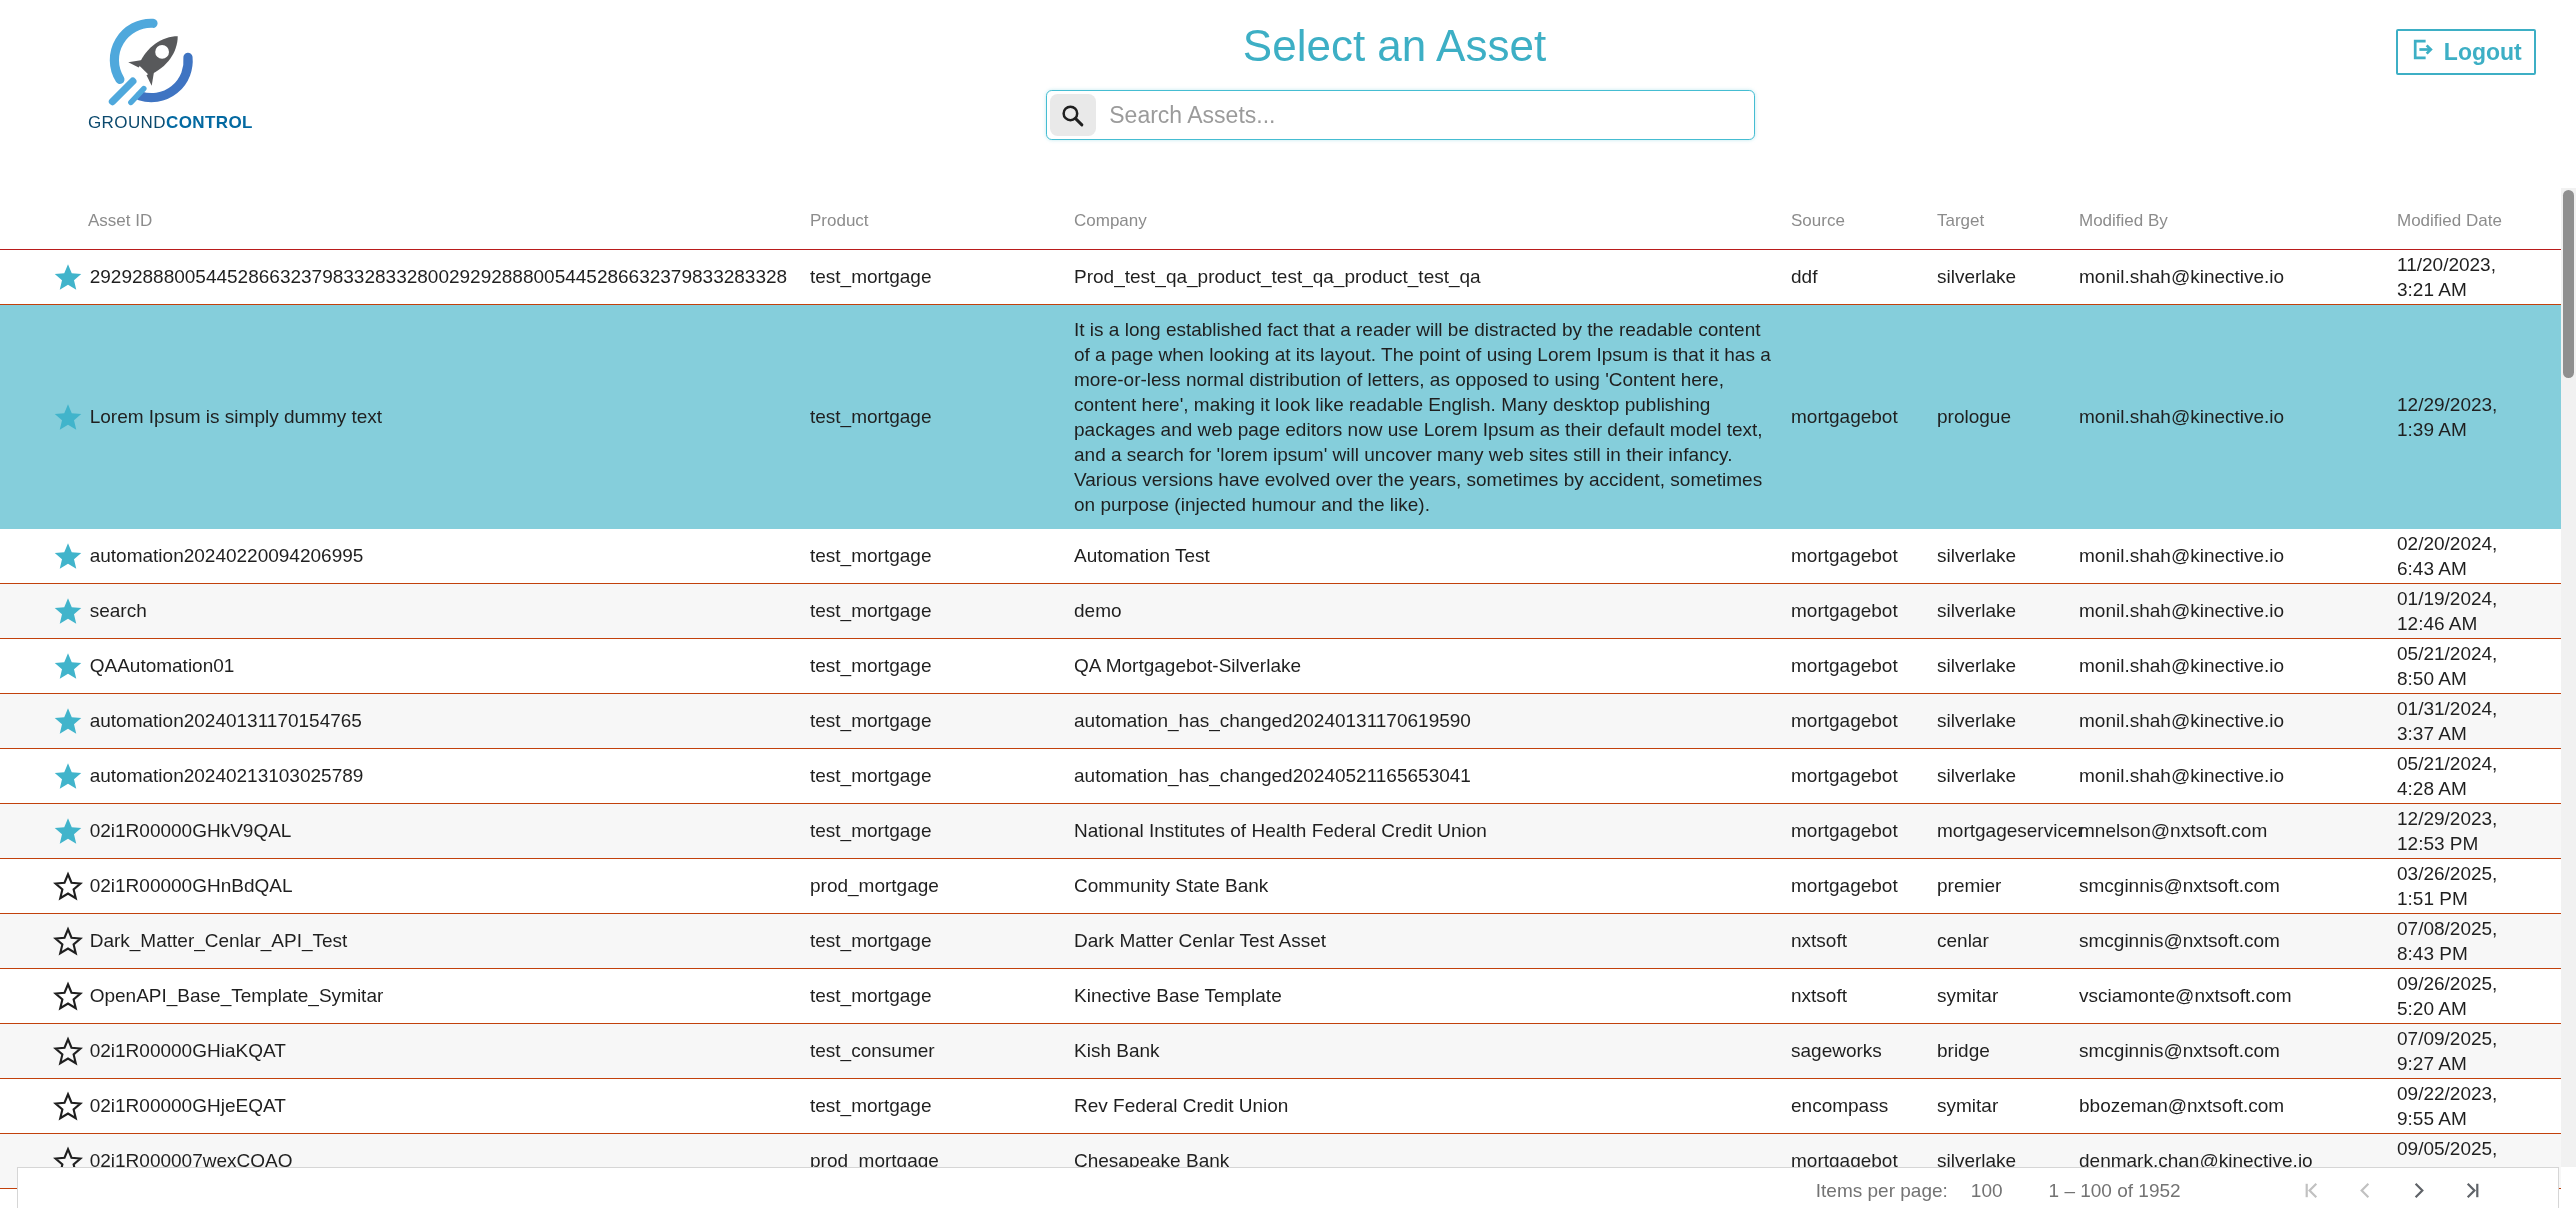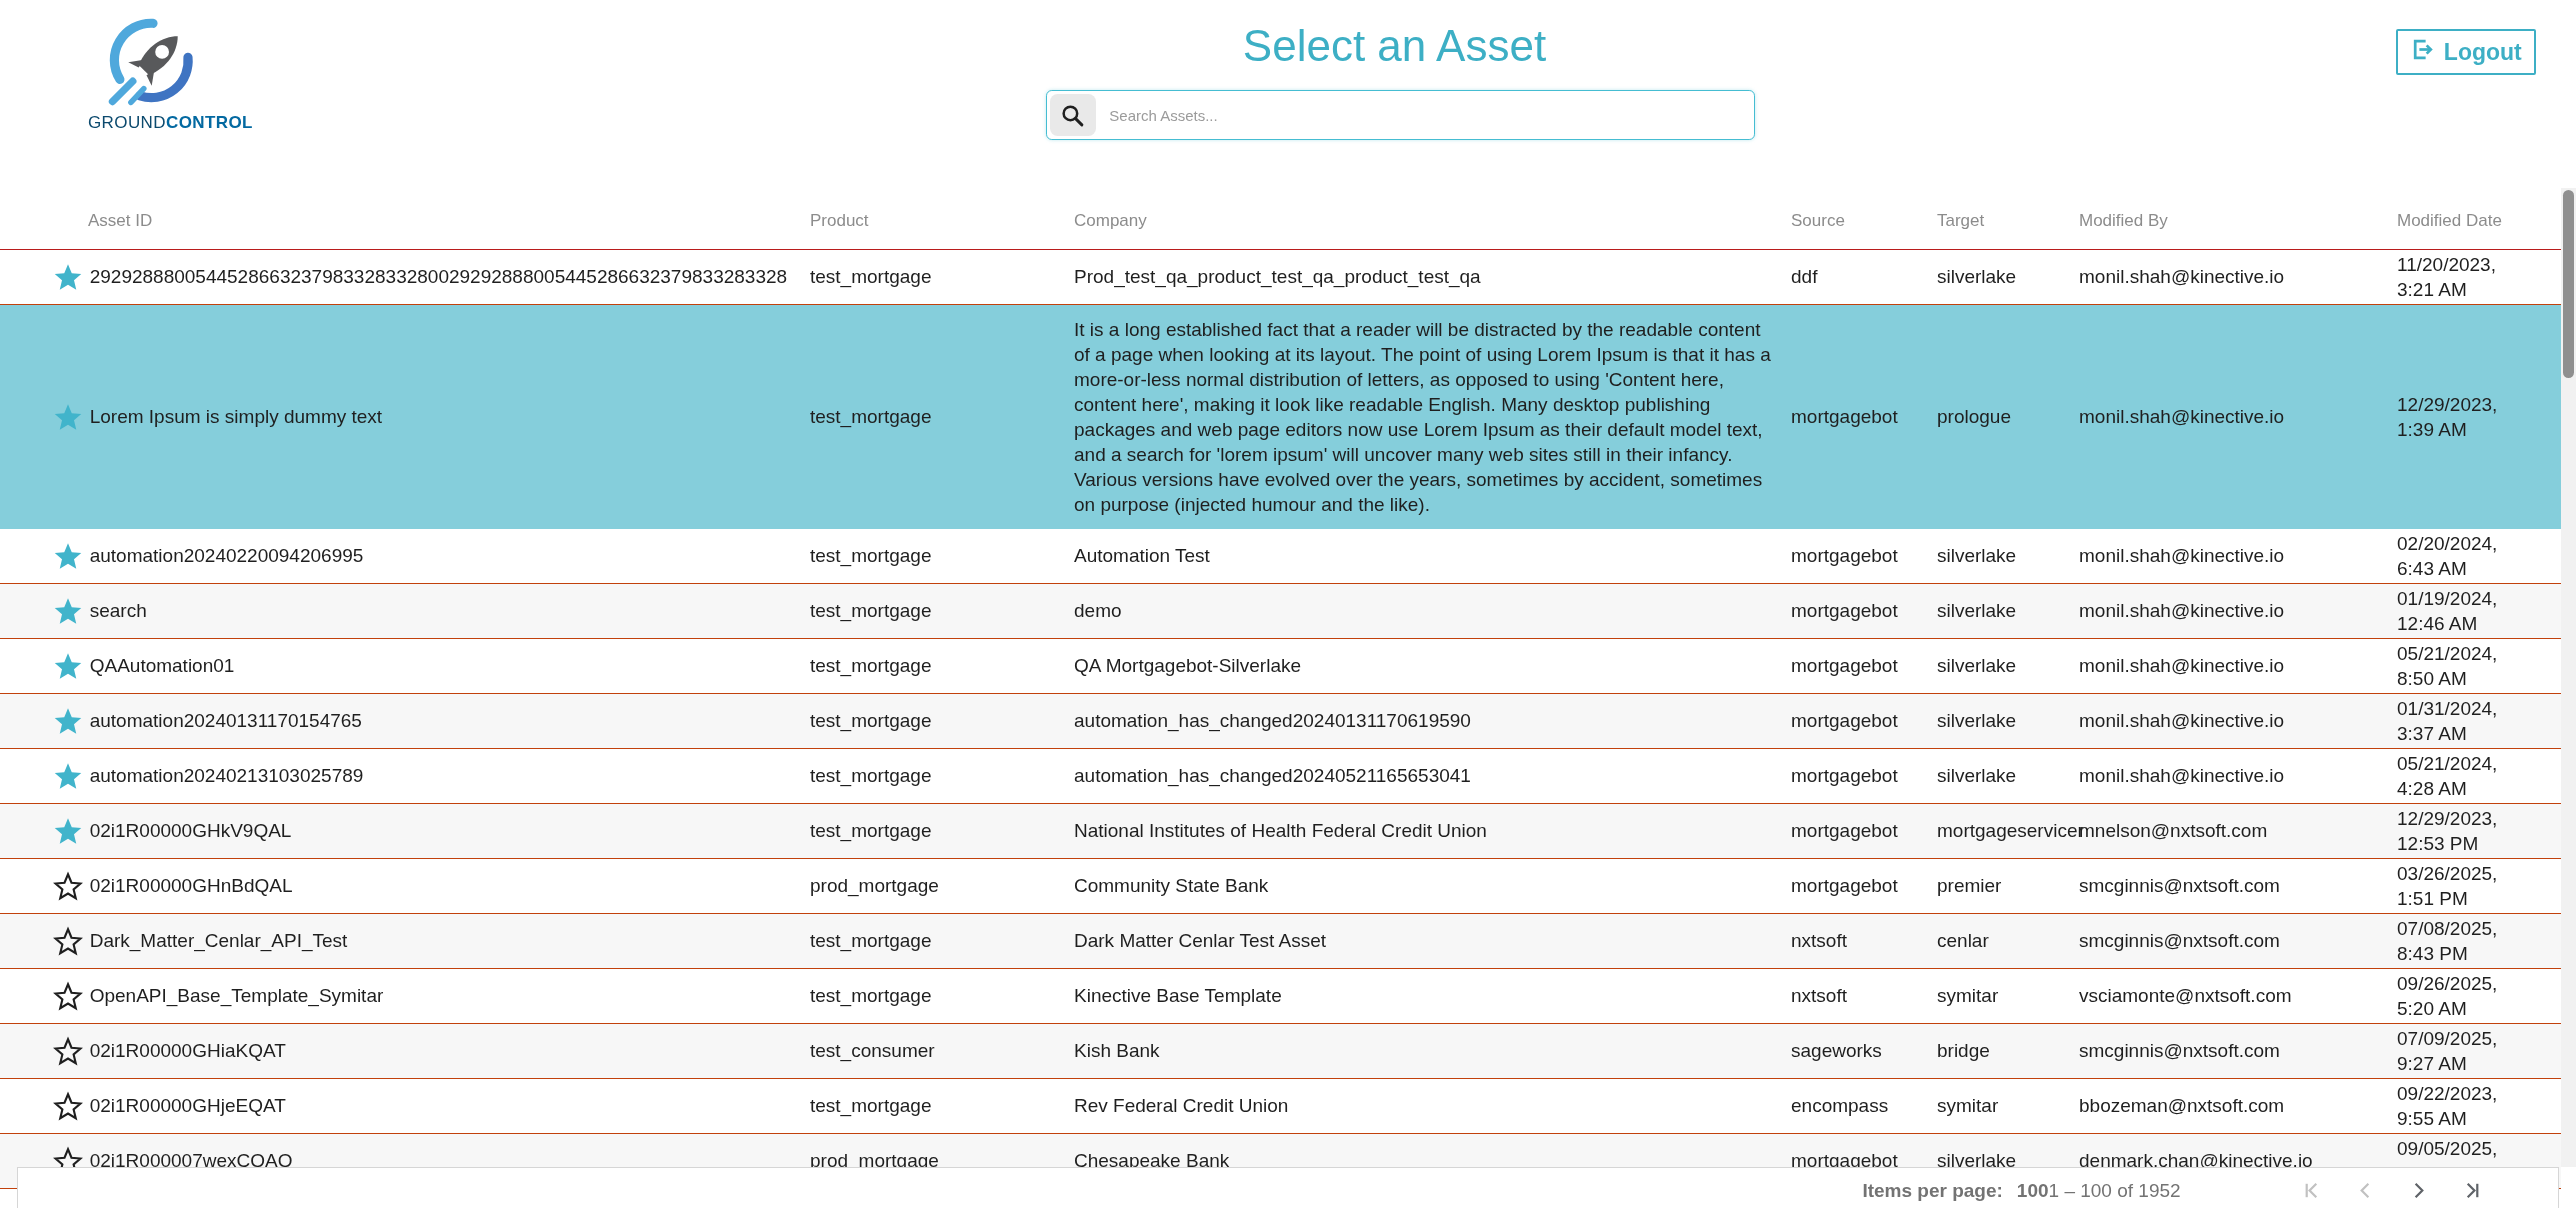--- a/index.html
+++ b/index.html
@@ -14,21 +14,21 @@
   .logo-text .c { color:#0369a1; font-weight:bold; }
 
   .page-title { position:absolute; left:0; top:21px; width:2789px; text-align:center;
                 font-size:44px; font-weight:500; color:#3dafc5; }
 
   .search-wrap { position:absolute; left:1046px; top:90px; width:709px; height:50px;
                  border:1.9px solid #45bdd2; border-radius:5.8px; background:#fff;
                  display:flex; align-items:center; box-shadow:0 0 3.8px rgba(69,189,210,.35); }
   .search-icon-box { width:46px; height:42px; margin-left:2.9px; border-radius:7.7px;
                      background:#e9e9e9; display:flex; align-items:center; justify-content:center; flex:0 0 auto; }
-  .search-wrap input { border:none; outline:none; flex:1; font-size:15px; padding:0 13.4px;
+  .search-wrap input { border:none; outline:none; flex:1; font-size:23px; padding:0 13.4px;
                        font-family:"Liberation Sans", sans-serif; color:#333; background:transparent; }
   .search-wrap input::placeholder { color:#9b9b9b; }
 
   .logout-btn { position:absolute; left:2396px; top:29px; width:140px; height:46px;
                 border:2.9px solid #3dafc5; border-radius:2px; background:#fff; cursor:pointer;
                 display:flex; align-items:center; justify-content:center; gap:8.6px;
                 font-family:"Liberation Sans", sans-serif;
                 font-size:23px; font-weight:bold; color:#3dafc5; }
 
   
@@ -49,21 +49,21 @@
   
   .scrollbar { position:absolute; right:0; top:188px; width:15.3px; height:979px; background:#f1f1f1; }
   .scrollbar .thumb { position:absolute; left:1.9px; right:1.9px; top:1.9px; height:188px;
                       background:#8f8f8f; border-radius:7.7px; }
 
   
   .paginator { position:absolute; left:17px; top:1167px; width:2542px; height:61px;
                background:#fff; border:1px solid #d6d6d6; z-index:5;
                display:flex; align-items:center; justify-content:flex-end;
                font-size:19px; color:#737373; padding:0 59px 13.4px 0; }
-  .ipp { display:flex; gap:14px; align-items:center;font-weight:bold; }
+  .ipp { margin-right:46px; display:flex; gap:23px; align-items:center; }
   .range { margin-right:104px; }
   .nav-btn { width:23px; height:23px; margin:0 15.3px; background:none; border:none; cursor:pointer; padding:0; }
   .nav-btn svg { display:block; }
   .nav-btn[disabled] { cursor:default; }
 </style>
 </head>
 <body>
 
 <div class="page">
 

